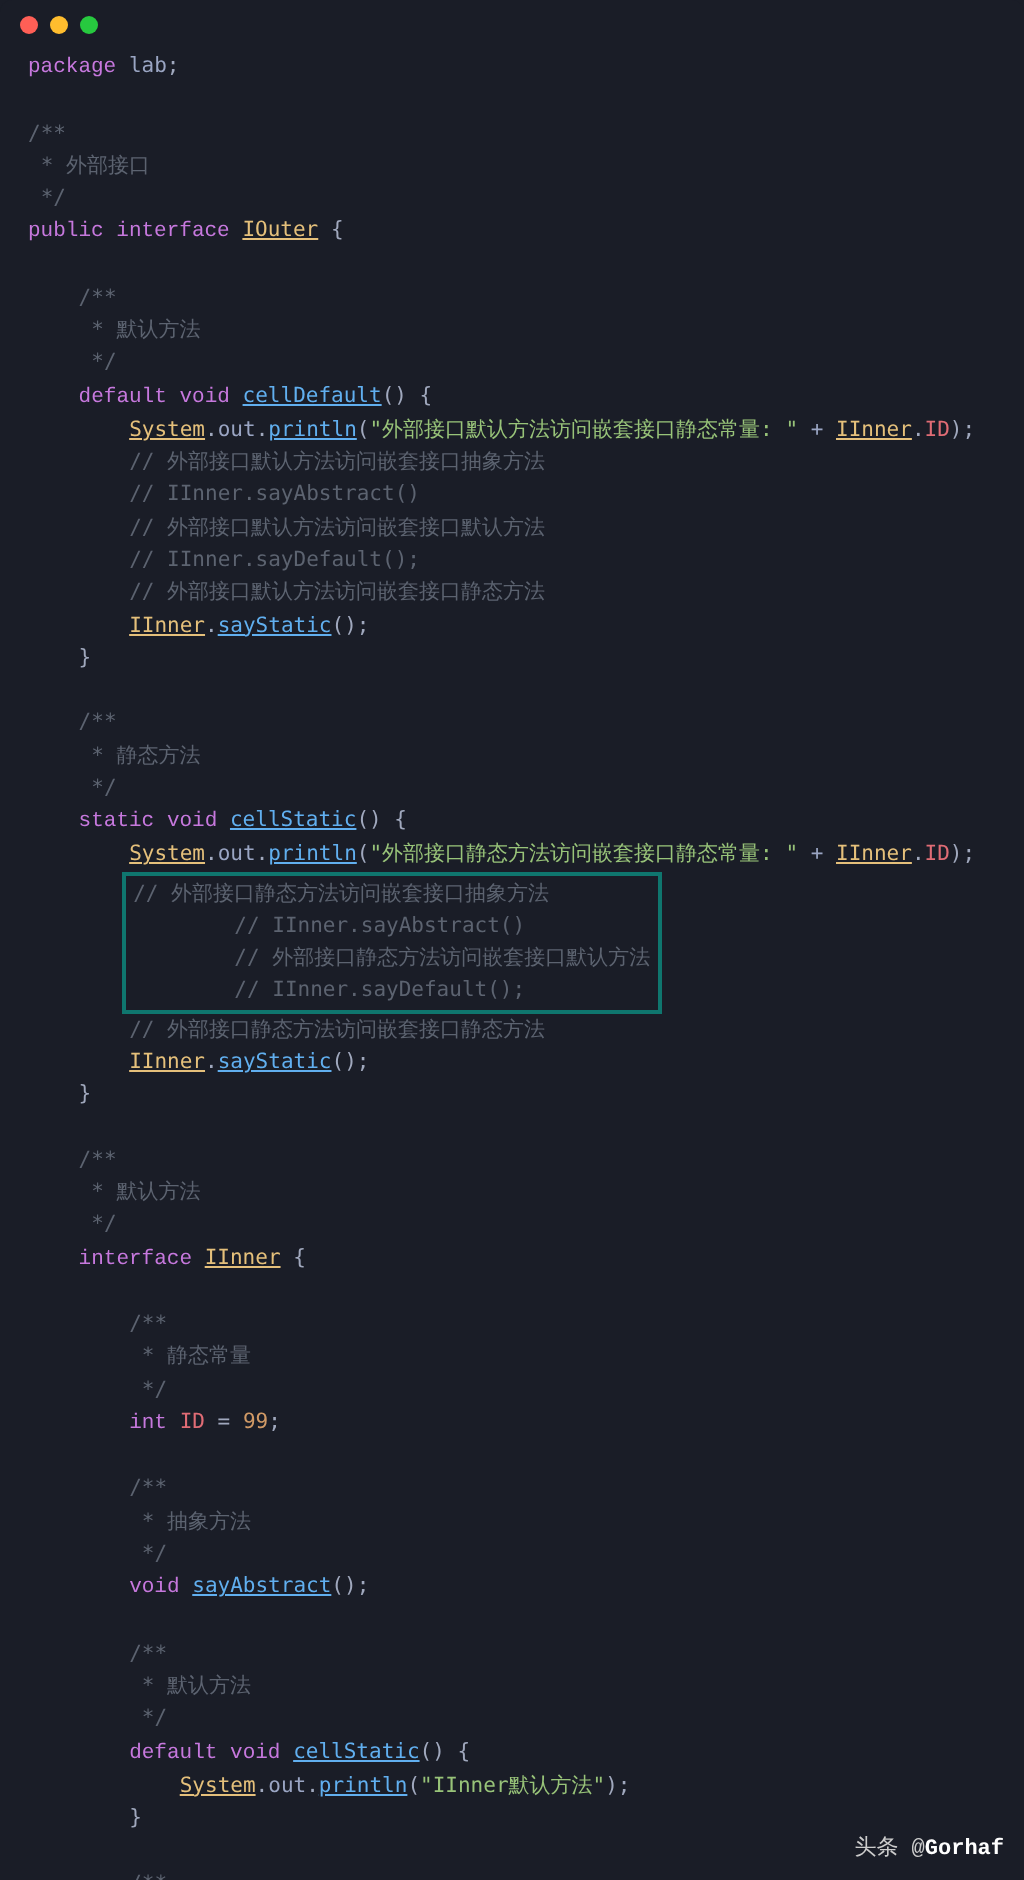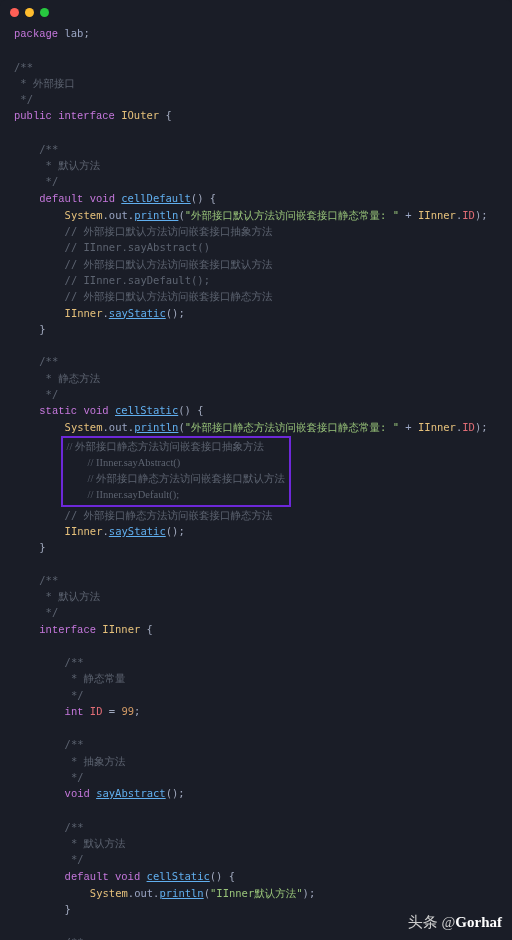--- a/index.html
+++ b/index.html
@@ -2,23 +2,23 @@
 <html><head>
 <meta charset="utf-8">
 <style>
 * { margin:0; padding:0; box-sizing:border-box; }
 body { background:#1a1d27; font-family:Menlo,Consolas,monospace; font-size:10.5px; line-height:1.55; color:#9aa5c3; width:512px; height:940px; overflow:hidden; position:relative; }
 .window { background:#1a1d27; border-radius:6px; }
 .dots { padding:8px 10px 4px; display:flex; gap:6px; }
 .dot { width:9px; height:9px; border-radius:50%; }
 .red{background:#ff5f56;} .yellow{background:#ffbd2e;} .green{background:#27c93f;}
 .code { padding:4px 14px 14px; white-space:pre; }
-.kw{color:#c678dd;font-family:Liberation Mono, monospace;} .type{color:#e5c07b;} .method{color:#61afef;text-decoration:underline;} .str{color:#98c379;} .num{color:#d19a66;} .cmt{color:#5c6370;} .punct{color:#a0a8bd;} .var{color:#e06c75;text-align:center;}
-.box{border:2px solid #6d28d9;display:inline-block;padding:1px 4px;margin-left:-4px;font-family:Liberation Serif, serif;}
-.attrib{position:absolute;bottom:6px;right:10px;color:#ccc;font-size:15px;font-family:Liberation Serif, serif;}
+.kw{color:#c678dd;font-family:Liberation Mono, monospace;} .type{color:#e5c07b;text-decoration:underline;} .method{color:#61afef;text-decoration:underline;} .str{color:#98c379;} .num{color:#d19a66;} .cmt{color:#5c6370;} .punct{color:#a0a8bd;} .var{color:#e06c75;text-align:center;}
+.box{border:2px solid #0f766e;display:inline-block;padding:1px 4px;margin-left:-4px;}
+.attrib{position:absolute;bottom:6px;right:10px;color:#ccc;font-size:11px;font-family:Liberation Mono, monospace;}
 .attrib b{color:#fff;}
 </style>
 </head>
 <body>
 
 <div class="window">
 <div class="dots">
 <div class="dot red"></div>
 <div class="dot yellow"></div>
 <div class="dot green"></div>

